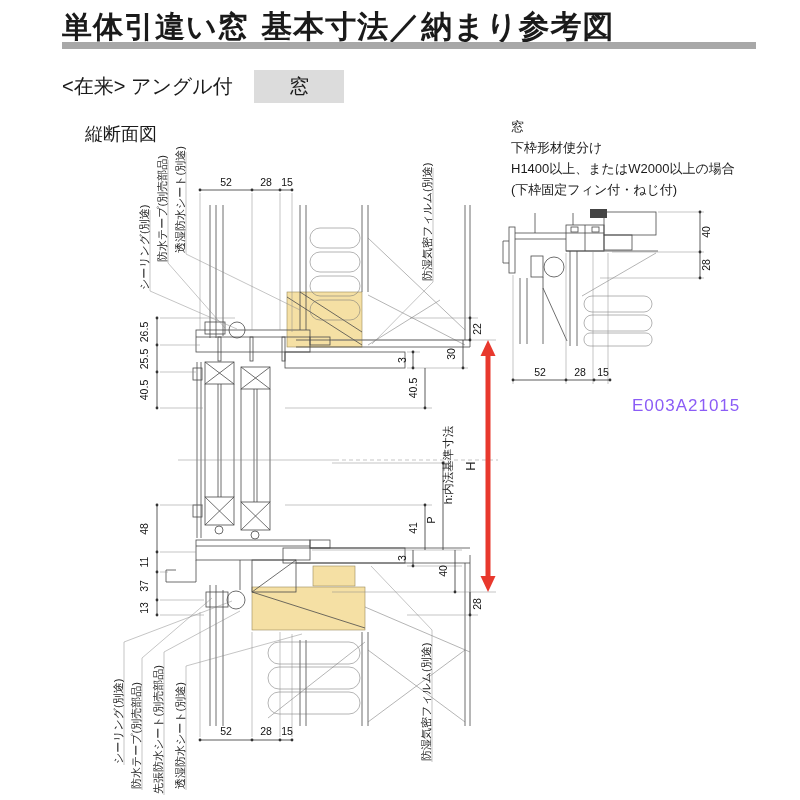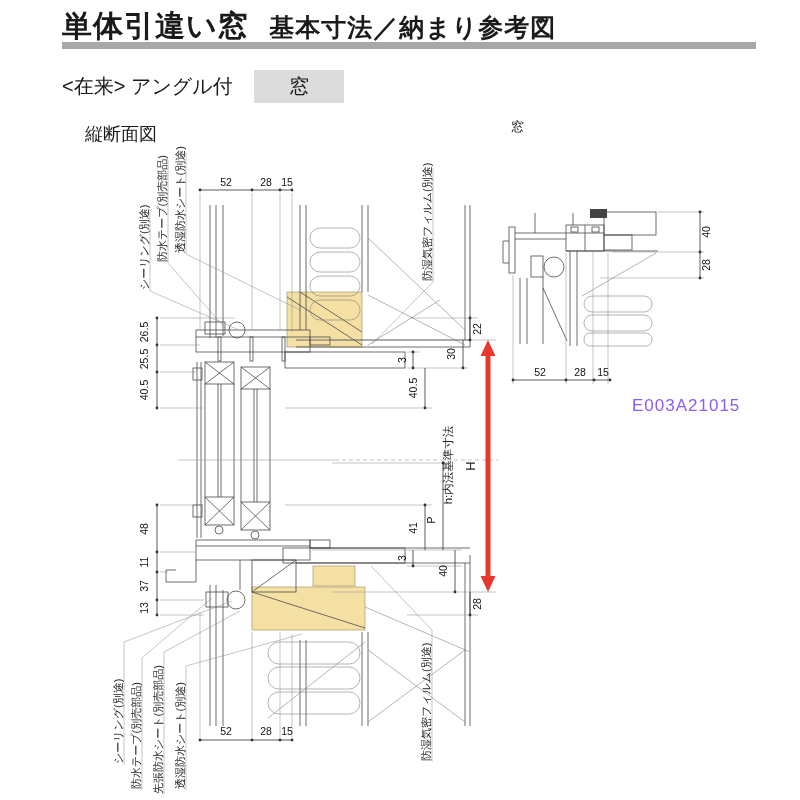--- a/index.html
+++ b/index.html
@@ -5,21 +5,21 @@
   html,body{margin:0;padding:0;}
   body{
     width:800px;height:800px;position:relative;background:#ffffff;
     font-family:"Liberation Sans","DejaVu Sans",sans-serif;color:#1a1a1a;
     overflow:hidden;
   }
   .abs{position:absolute;}
   
   .title{left:62px;top:6px;white-space:nowrap;}
   .title .t1{font-size:30px;font-weight:bold;letter-spacing:1px;font-family:Liberation Mono, monospace;}
-  .title .t2{font-size:25px;font-weight:bold;letter-spacing:1px;margin-left:16px;}
+  .title .t2{font-size:31px;font-weight:bold;letter-spacing:1px;margin-left:8px;}
   .rule{left:62px;top:42px;width:694px;height:7px;background:#a8a8a8;}
   .variant{left:62px;top:70px;font-size:20px;white-space:nowrap;}
   .variant .tag{display:inline-block;background:#dcdcdc;width:90px;text-align:center;
     padding:3px 0;margin-left:16px;font-size:20px;}
   .sec-label{left:85px;top:122px;font-size:18px;}
   .note{left:511px;top:116px;font-size:13px;line-height:21px;}
   .code{left:632px;top:396px;font-size:17px;letter-spacing:1px;color:#8b5cf6;}
   
   svg{position:absolute;overflow:visible;}
   .ln{stroke:#4a4a4a;stroke-width:.8;fill:none;}
@@ -42,20 +42,23 @@
   <span class="t2">基本寸法／納まり参考図</span>
 </div>
 <div class="abs rule"></div>
 <div class="abs variant">
   <span>&lt;在来&gt; アングル付</span>
   <span class="tag">窓</span>
 </div>
 <div class="abs sec-label">縦断面図</div>
 <div class="abs note">
   <div>窓</div>
+  <div>下枠形材使分け</div>
+  <div>H1400以上、またはW2000以上の場合</div>
+  <div>(下枠固定フィン付・ねじ付)</div>
 </div>
 <div class="abs code">E003A21015</div>
 
 <svg style="left:95px;top:140px;" width="420" height="660" viewBox="95 140 420 660">
   <defs>
     <pattern id="hatch" width="7" height="7" patternUnits="userSpaceOnUse">
       <path d="M0,7 L7,0" stroke="#555" stroke-width="0.7"></path>
     </pattern>
     <pattern id="cross" width="5" height="5" patternUnits="userSpaceOnUse">
       <path d="M0,5 L5,0 M0,0 L5,5" stroke="#555" stroke-width="0.55"></path>

